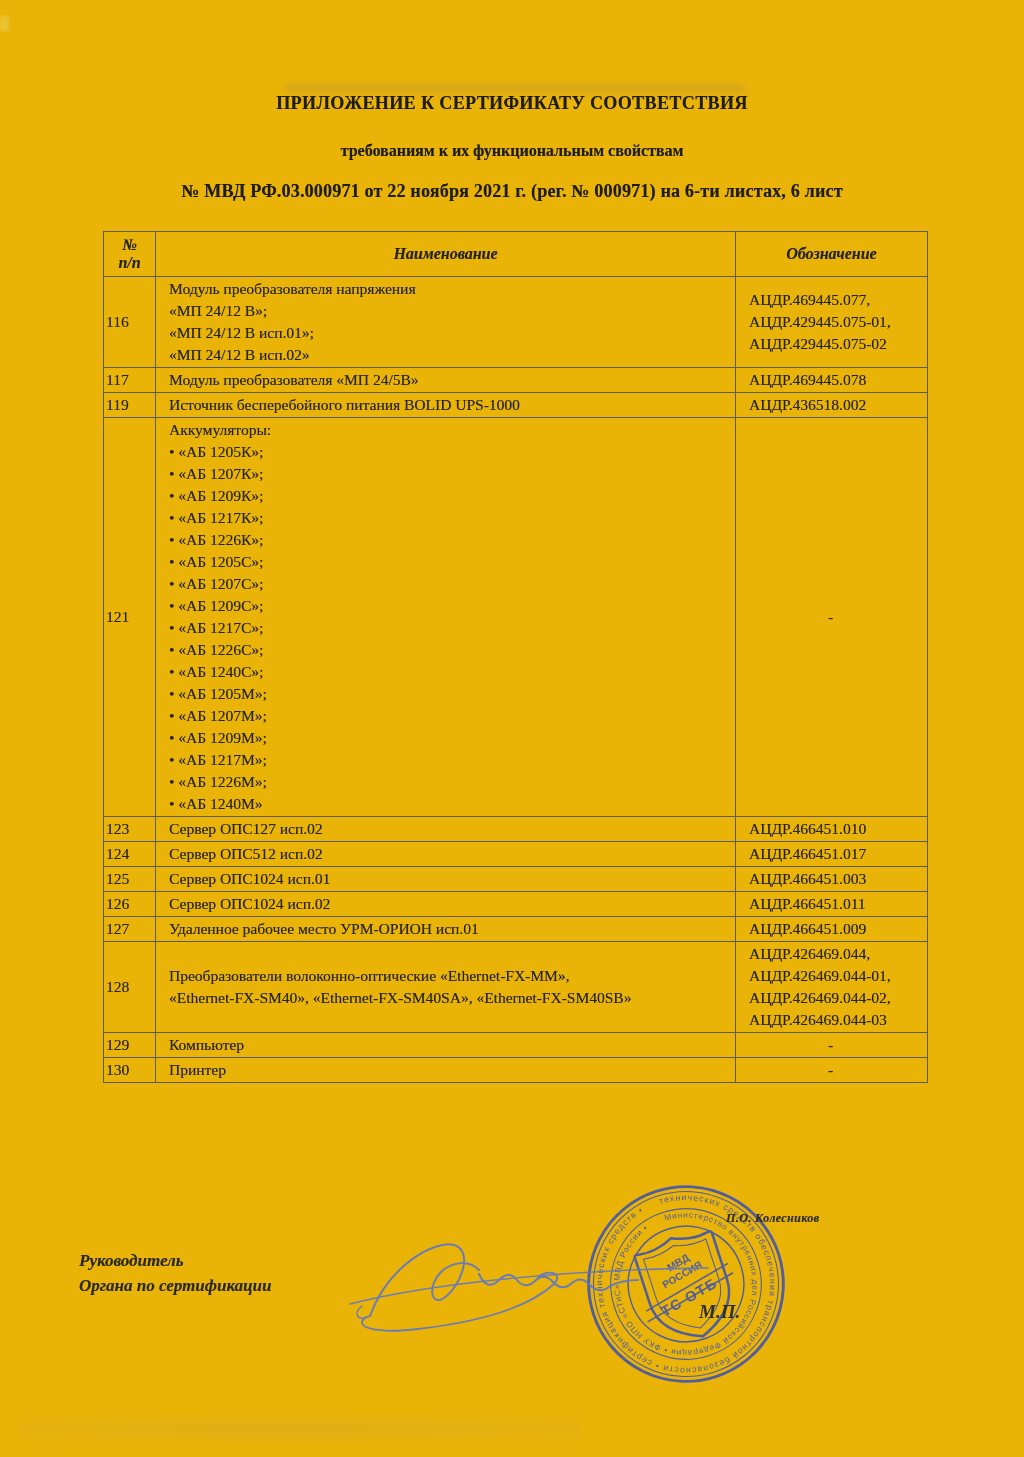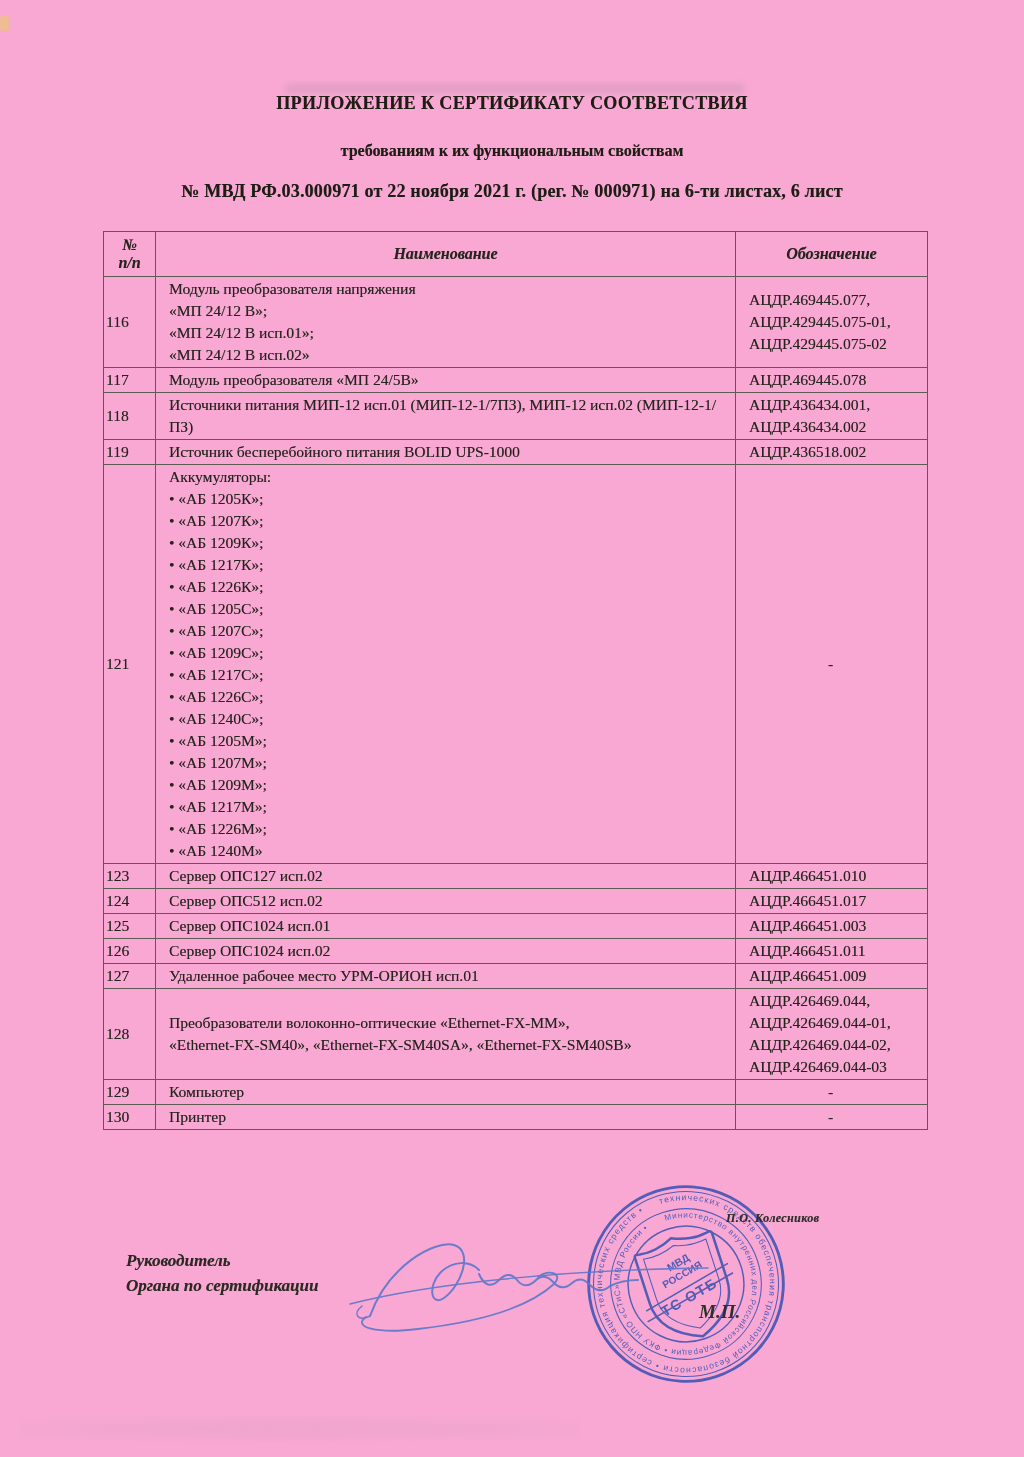--- a/index.html
+++ b/index.html
@@ -1,18 +1,18 @@
 <!DOCTYPE html>
 <html><head>
 <meta charset="utf-8">
 <style>
   html,body{margin:0;padding:0;background:#e9e9e7;}
   .page{
     position:relative; width:1024px; height:1457px; margin:0 auto;
-    background:#f9a8d4; overflow:hidden;
+    background:#eab308; overflow:hidden;
     font-family:"Liberation Serif", serif; color:#22221a;
   }
   
   .ghost-line{position:absolute; top:84px; left:285px; width:460px; height:9px;
     background:rgba(110,110,118,.17); filter:blur(3px); border-radius:4px;}
   .corner-mark{position:absolute; top:16px; left:0; width:9px; height:15px;
     background:#e6d24e; opacity:.55; filter:blur(1px);}
   .smudge{position:absolute; bottom:8px; left:20px; width:560px; height:40px;
     background:radial-gradient(ellipse at 30% 50%, rgba(140,140,130,.08), transparent 60%),
                radial-gradient(ellipse at 75% 50%, rgba(140,140,130,.07), transparent 60%);}
@@ -34,21 +34,21 @@
   .doc-table th{font-style:italic; font-weight:bold; text-align:center; height:42px;
     font-size:16px;}
   td.num{text-align:left; padding:1px 2px;}
   td.name{padding-left:13px; padding-right:10px;}
   td.des{padding-left:13px; padding-right:4px;}
   td.des.center{text-align:center; padding-left:2px;}
   .line{line-height:22px;}
 
   
   .role{position:absolute; left:79px; top:1248px; font-weight:bold; font-style:italic;
-    font-size:17px; color:#2a2a20; line-height:25px; text-shadow:.3px .3px .4px rgba(30,30,24,.45);margin-left:47px;}
+    font-size:17px; color:#2a2a20; line-height:25px; text-shadow:.3px .3px .4px rgba(30,30,24,.45);}
   .signer-name{position:absolute; left:726px; top:1211px; font-weight:bold; font-style:italic;
     font-size:12px; color:#30302a; letter-spacing:.4px; z-index:6;
     text-shadow:.3px .3px .5px rgba(30,30,24,.5);}
   .mp{position:absolute; left:699px; top:1301px; font-weight:bold; font-style:italic;
     font-size:19px; color:#30302a; z-index:6;}
   .stamp{position:absolute; left:580px; top:1178px; width:212px; height:212px; z-index:3; opacity:.88;}
   .signature{position:absolute; left:348px; top:1224px; width:364px; height:130px; z-index:5;}
 </style>
 </head>
 <body>
@@ -94,30 +94,20 @@
             <div class="line">АЦДР.429445.075-02</div>
           </td>
         </tr>
         <tr>
           <td class="num">117</td>
           <td class="name">
             <div class="line">Модуль преобразователя «МП 24/5В»</div>
           </td>
           <td class="des">
             <div class="line">АЦДР.469445.078</div>
-          </td>
-        </tr>
-        <tr>
-          <td class="num">118</td>
-          <td class="name">
-            <div class="line">Источники питания МИП-12 исп.01 (МИП-12-1/7ПЗ), МИП-12 исп.02 (МИП-12-1/ПЗ)</div>
-          </td>
-          <td class="des">
-            <div class="line">АЦДР.436434.001,</div>
-            <div class="line">АЦДР.436434.002</div>
           </td>
         </tr>
         <tr>
           <td class="num">119</td>
           <td class="name">
             <div class="line">Источник бесперебойного питания BOLID UPS-1000</div>
           </td>
           <td class="des">
             <div class="line">АЦДР.436518.002</div>
           </td>

